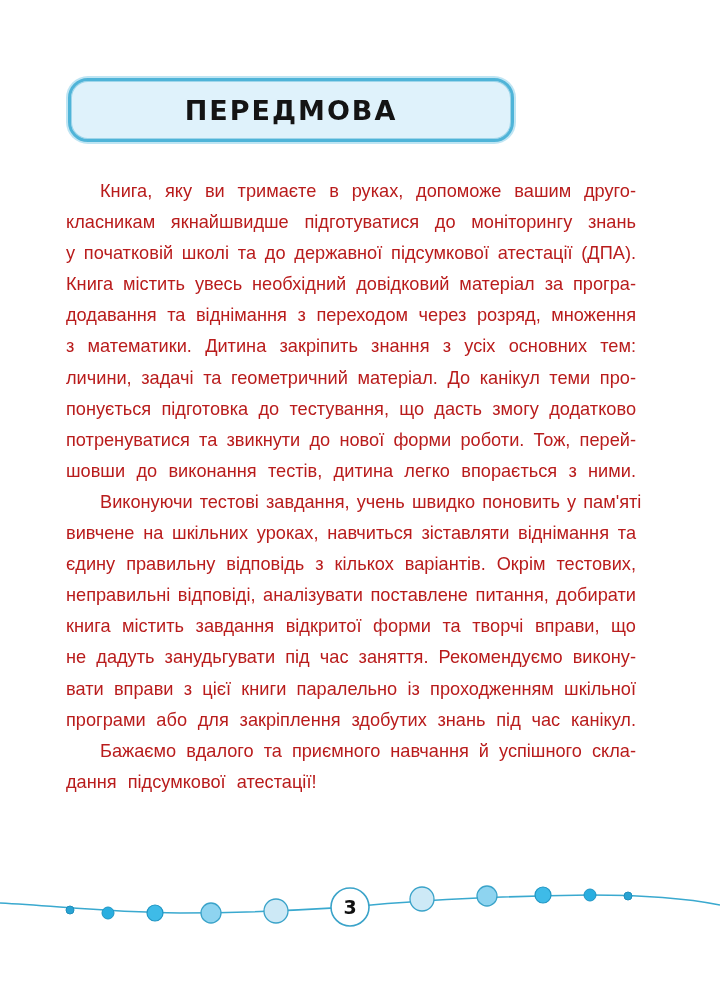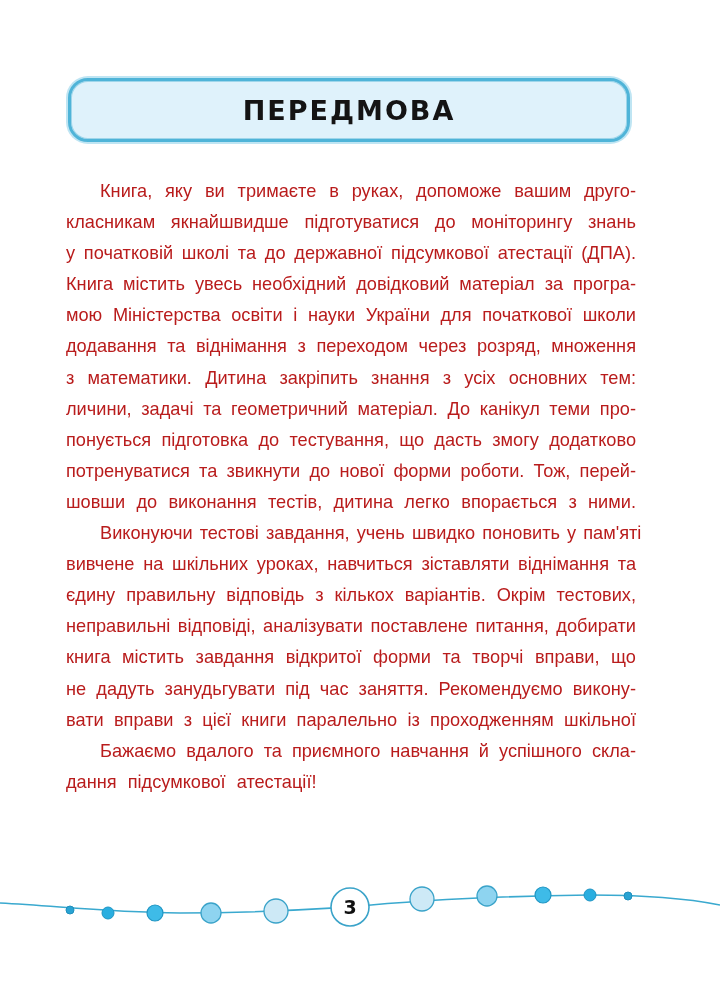--- a/index.html
+++ b/index.html
@@ -1,21 +1,21 @@
 <!DOCTYPE html>
 <html><head>
 <meta charset="utf-8">
 <style>
   html, body { margin: 0; padding: 0; }
   body {
     width: 720px; height: 1000px; background: #ffffff; position: relative; overflow: hidden;
     font-family: "Liberation Sans", "DejaVu Sans", sans-serif; color: #1d1d1d;
   }
   .title-box {
-    position: absolute; left: 68px; top: 78px; width: 562px; height: 64px;
+    position: absolute; left: 68px; top: 78px; width: 446px; height: 64px;
     background: #dff2fb; border: 3px solid #4fb4d8; border-radius: 20px;
     box-shadow: 0 0 0 2px #bfe5f3, inset 0 0 0 1px #9fd6ea;
     box-sizing: border-box; display: flex; align-items: center; justify-content: center;
   }
   .title-text {
     font-family: "DejaVu Sans", sans-serif; font-weight: bold; font-size: 27px;
     letter-spacing: 2px; color: #141414; text-transform: uppercase;
   }
   .body-text {
     position: absolute; left: 66px; top: 176px; width: 570px;
@@ -37,34 +37,34 @@
 
 <div class="title-box">
   <span class="title-text">ПЕРЕДМОВА</span>
 </div>
 
 <div class="body-text">
   <span class="line indent">Книга, яку ви тримаєте в руках, допоможе вашим друго-</span>
   <span class="line">класникам якнайшвидше підготуватися до моніторингу знань</span>
   <span class="line">у початковій школі та до державної підсумкової атестації (ДПА).</span>
   <span class="line">Книга містить увесь необхідний довідковий матеріал за програ-</span>
-  <span class="line">мою Міністерства освіти і науки України для початкової школи</span>
   <span class="line">додавання та віднімання з переходом через розряд, множення</span>
   <span class="line">з математики. Дитина закріпить знання з усіх основних тем:</span>
   <span class="line">личини, задачі та геометричний матеріал. До канікул теми про-</span>
   <span class="line">понується підготовка до тестування, що дасть змогу додатково</span>
   <span class="line">потренуватися та звикнути до нової форми роботи. Тож, перей-</span>
   <span class="line">шовши до виконання тестів, дитина легко впорається з ними.</span>
   <span class="line indent">Виконуючи тестові завдання, учень швидко поновить у пам'яті</span>
   <span class="line">вивчене на шкільних уроках, навчиться зіставляти віднімання та</span>
   <span class="line">єдину правильну відповідь з кількох варіантів. Окрім тестових,</span>
   <span class="line">неправильні відповіді, аналізувати поставлене питання, добирати</span>
   <span class="line">книга містить завдання відкритої форми та творчі вправи, що</span>
   <span class="line">не дадуть занудьгувати під час заняття. Рекомендуємо викону-</span>
   <span class="line">вати вправи з цієї книги паралельно із проходженням шкільної</span>
+  <span class="line">програми або для закріплення здобутих знань під час канікул.</span>
   <span class="line indent">Бажаємо вдалого та приємного навчання й успішного скла-</span>
   <span class="line last" style="word-spacing:6px;">дання підсумкової атестації!</span>
 </div>
 
 <svg class="decor" viewBox="0 860 720 100" width="720" height="100">
   <path d="M0,903 C60,906 100,912 180,913 C260,913 300,910 350,907 C420,900 500,896 590,895 C640,895 690,899 720,905" fill="none" stroke="#3aa9cf" stroke-width="1.6"></path>
   <circle cx="70" cy="910" r="4" fill="#29a3d3" stroke="#1f8fbd" stroke-width="1"></circle>
   <circle cx="108" cy="913" r="6" fill="#29aee0" stroke="#1e95c4" stroke-width="1"></circle>
   <circle cx="155" cy="913" r="8" fill="#3ebbe8" stroke="#2196c3" stroke-width="1.2"></circle>
   <circle cx="211" cy="913" r="10" fill="#8ed4f0" stroke="#3aa3c9" stroke-width="1.3"></circle>

